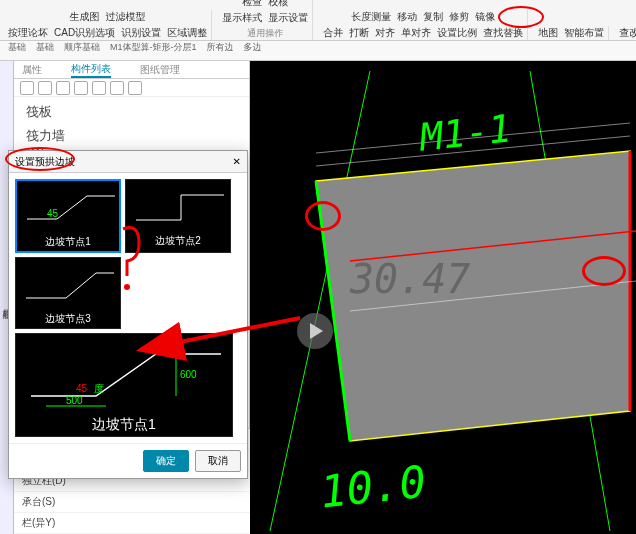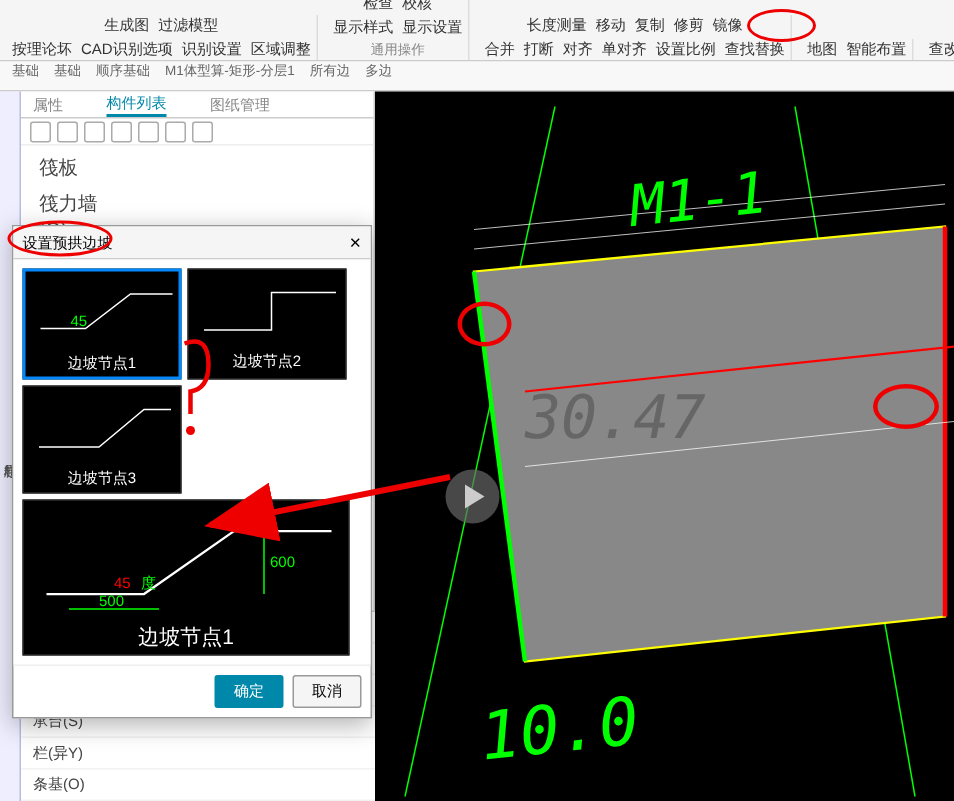--- a/index.html
+++ b/index.html
@@ -162,21 +162,20 @@
     <div class="circ-r" style="left:332px;top:195px;width:44px;height:30px;border-width:3px"></div>
   </div>
 </div>
 
 <div class="bottom">
   <div>集水坑(K)</div>
   <div>桩(Y)</div>
   <div>独立柱(D)</div>
   <div>承台(S)</div>
   <div>栏(异Y)</div>
-  <div>条基(O)</div>
 </div>
 
 <div class="dlg">
   <div class="dttl">
     <span>设置预拱边坡</span>
     <span>✕</span>
   </div>
   <div class="circ-r" style="left:-4px;top:-4px;width:70px;height:24px"></div>
   <div class="dbody">
     <div class="thumb sel">

